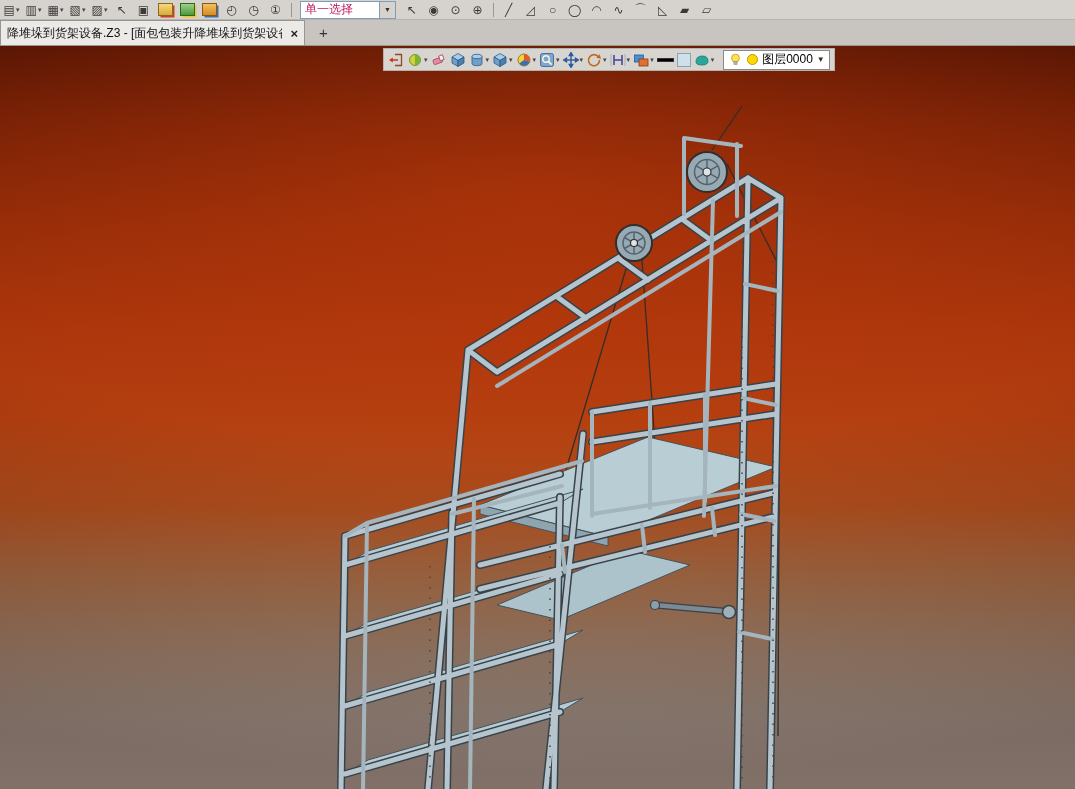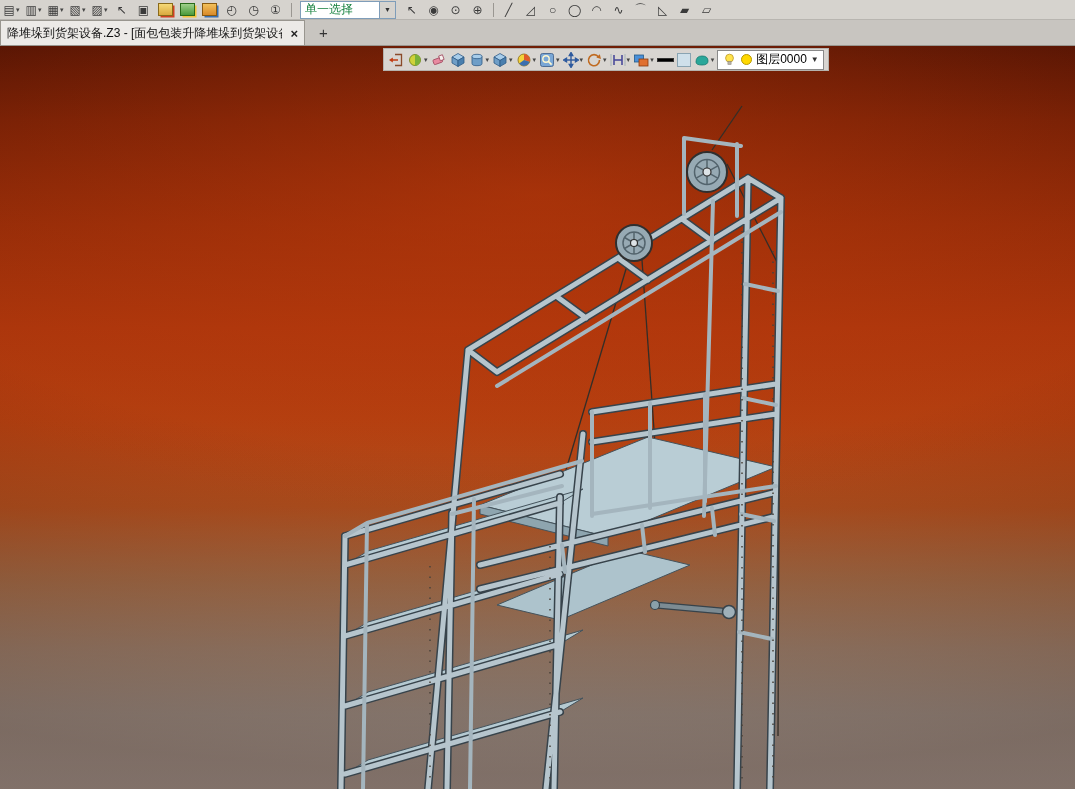--- a/index.html
+++ b/index.html
@@ -17,21 +17,21 @@
   .icon-cell.divider { min-width:8px; }
   .icon-cell.divider::before { content:""; width:1px; height:14px; background:#9a9792; }
   .icon-cell.file-yellow::before { content:""; width:13px; height:11px;
     background:linear-gradient(#f6d977,#d9a93f); border:1px solid #8a6a1a; box-shadow:2px 2px 0 -0.5px #d04020; }
   .icon-cell.file-green::before { content:""; width:13px; height:11px;
     background:linear-gradient(#9ed08a,#4a9a3a); border:1px solid #2a6a1a; box-shadow:2px 2px 0 -0.5px #f2c43a; }
   .icon-cell.file-orange::before { content:""; width:13px; height:11px;
     background:linear-gradient(#f2c05a,#d98a2a); border:1px solid #8a5a10; box-shadow:2px 2px 0 -0.5px #3a6fb0; }
   .combo { width:96px; height:18px; background:#fff; border:1px solid #7f9db9;
     display:flex; align-items:center; margin:0 4px; font-size:12px; }
-  .combo .combo-text { flex:1; padding-left:4px; color:#15803d; }
+  .combo .combo-text { flex:1; padding-left:4px; color:#be185d; }
   .combo .combo-btn { width:16px; height:16px; background:#d6d3ce; border-left:1px solid #7f9db9;
     display:flex; align-items:center; justify-content:center; font-size:7px; color:#333; }
 
   
   .tabbar { height:26px; background:#c8c5c0; display:flex; align-items:flex-end;
     border-bottom:1px solid #99968f; flex:0 0 auto; }
   .tab { height:25px; width:305px; background:#eceae7; border:1px solid #99968f; border-bottom:none;
     display:flex; align-items:center; padding:0 6px; font-size:12px; color:#111; overflow:hidden; white-space:nowrap; }
   .tab-label { overflow:hidden; text-overflow:clip; }
   .tab-close { margin-left:8px; font-weight:bold; font-size:13px; color:#222; flex:0 0 auto; }
@@ -50,21 +50,21 @@
   
   .float-toolbar { position:absolute; left:383px; top:2px; height:23px;
     background:#d8d5d1; border:1px solid #b5b2ad;
     display:flex; align-items:center; padding:0 4px; gap:3px; }
   .ficon { height:19px; display:flex; align-items:center; justify-content:center; gap:1px; }
   .ficon svg { display:block; }
   .ficon .dd { font-size:7px; color:#444; }
   .swatch-line { width:17px; height:4px; background:#000; border:1px solid #333; }
   .swatch-face { width:14px; height:14px; background:#cfe0ea; border:1px solid #8aa4b2; }
   .layer-combo { display:flex; align-items:center; background:#fff; border:1px solid #8a8a8a;
-    height:20px; padding:0 4px; gap:4px; font-size:12px; color:#000; }
+    height:20px; padding:0 4px; gap:4px; font-size:12px; color:#000; margin-left:6px; }
   .layer-dot { width:11px; height:11px; border-radius:50%; background:#ffd800; border:1px solid #b89a00; }
   .layer-combo .dd { font-size:8px; color:#333; }
 
   .model-svg { position:absolute; left:0; top:0; }
 </style>
 </head>
 <body>
 
 <div class="app">
 

